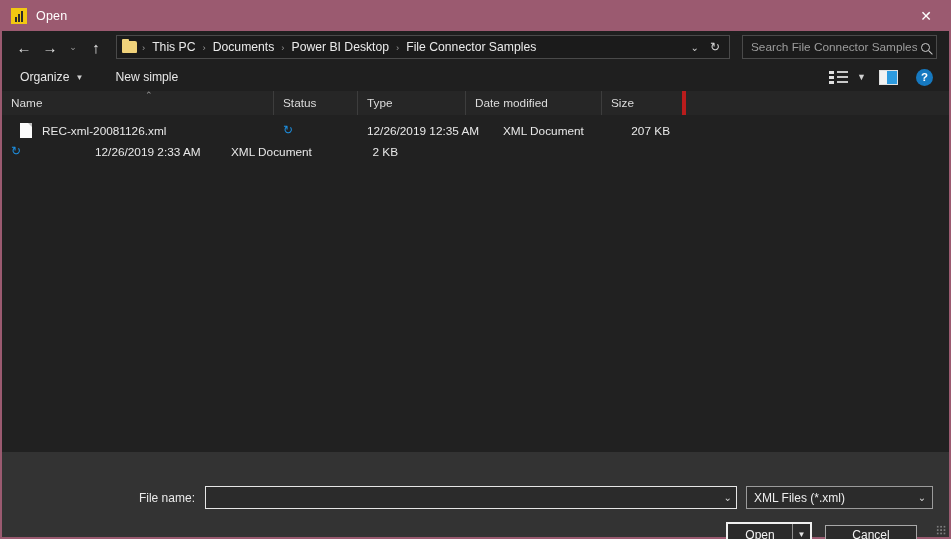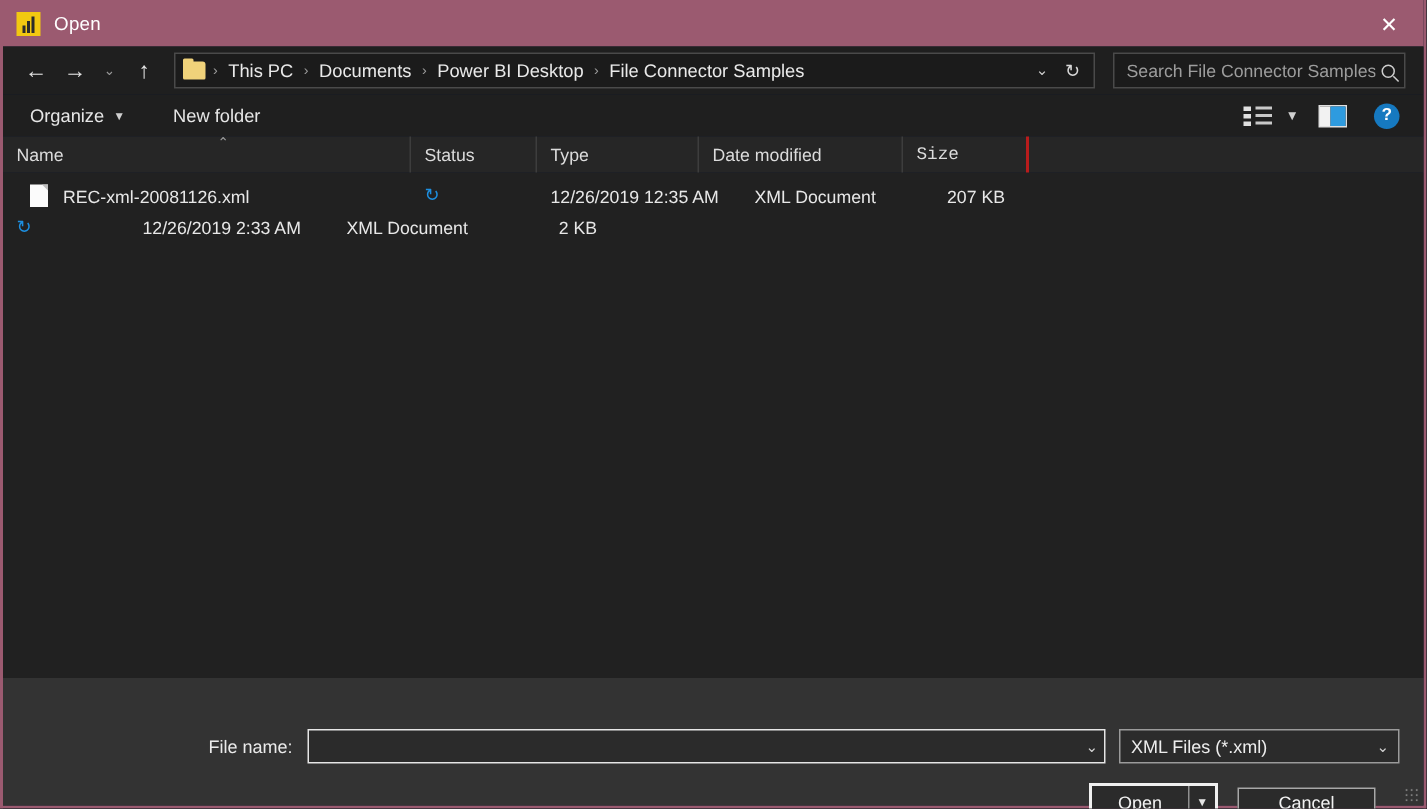--- a/index.html
+++ b/index.html
@@ -5,21 +5,21 @@
   * { box-sizing: border-box; margin: 0; padding: 0; }
   html, body {
     width: 951px; height: 539px;
     background: #3a3a3a;
     font-family: "Liberation Sans", sans-serif;
     overflow: hidden;
   }
   #dialog {
     position: relative;
     width: 951px; height: 539px;
-    background: #0f172a;
+    background: #3b82f6;
     border: 2px solid #9b5a70;
     border-top: none;
     display: flex;
     flex-direction: column;
   }
 
   
   #titlebar {
     height: 31px;
     background: #9b5a70;
@@ -181,21 +181,21 @@
     flex: 0 0 auto;
     position: relative;
   }
   .col {
     color: #dcdcdc; font-size: 11.8px;
     display: flex; align-items: center;
     padding-left: 9px;
     border-right: 1px solid #3d3d3d;
     position: relative;
   }
-  .col:last-child { border-right: 2px solid #b91c1c; font-family: Liberation Mono, monospace; }
+  .col:last-child { border-right: 4px solid #b91c1c; }
   .c-name { width: 272px; }
   .c-status { width: 84px; }
   .c-date { width: 136px; }
   .c-type { width: 108px; }
   .c-size { width: 84px; }
   #sort-caret {
     position: absolute;
     left: 143px; top: -1px;
     color: #9a9a9a; font-size: 9px;
   }
@@ -353,21 +353,21 @@
       <span class="mag"></span>
     </div>
   </div>
 
   <div id="cmdbar">
     <div class="cmd-item">
       <span>Organize</span>
       <span class="cmd-caret">▼</span>
     </div>
     <div class="cmd-item">
-      <span>New folder</span>
+      <span>New simple</span>
     </div>
 
     <div class="cmd-right">
       <div id="view-icon">
         <span class="col-a">
             <b></b>
             <b></b>
             <b></b>
           </span>
         <span class="col-b">

